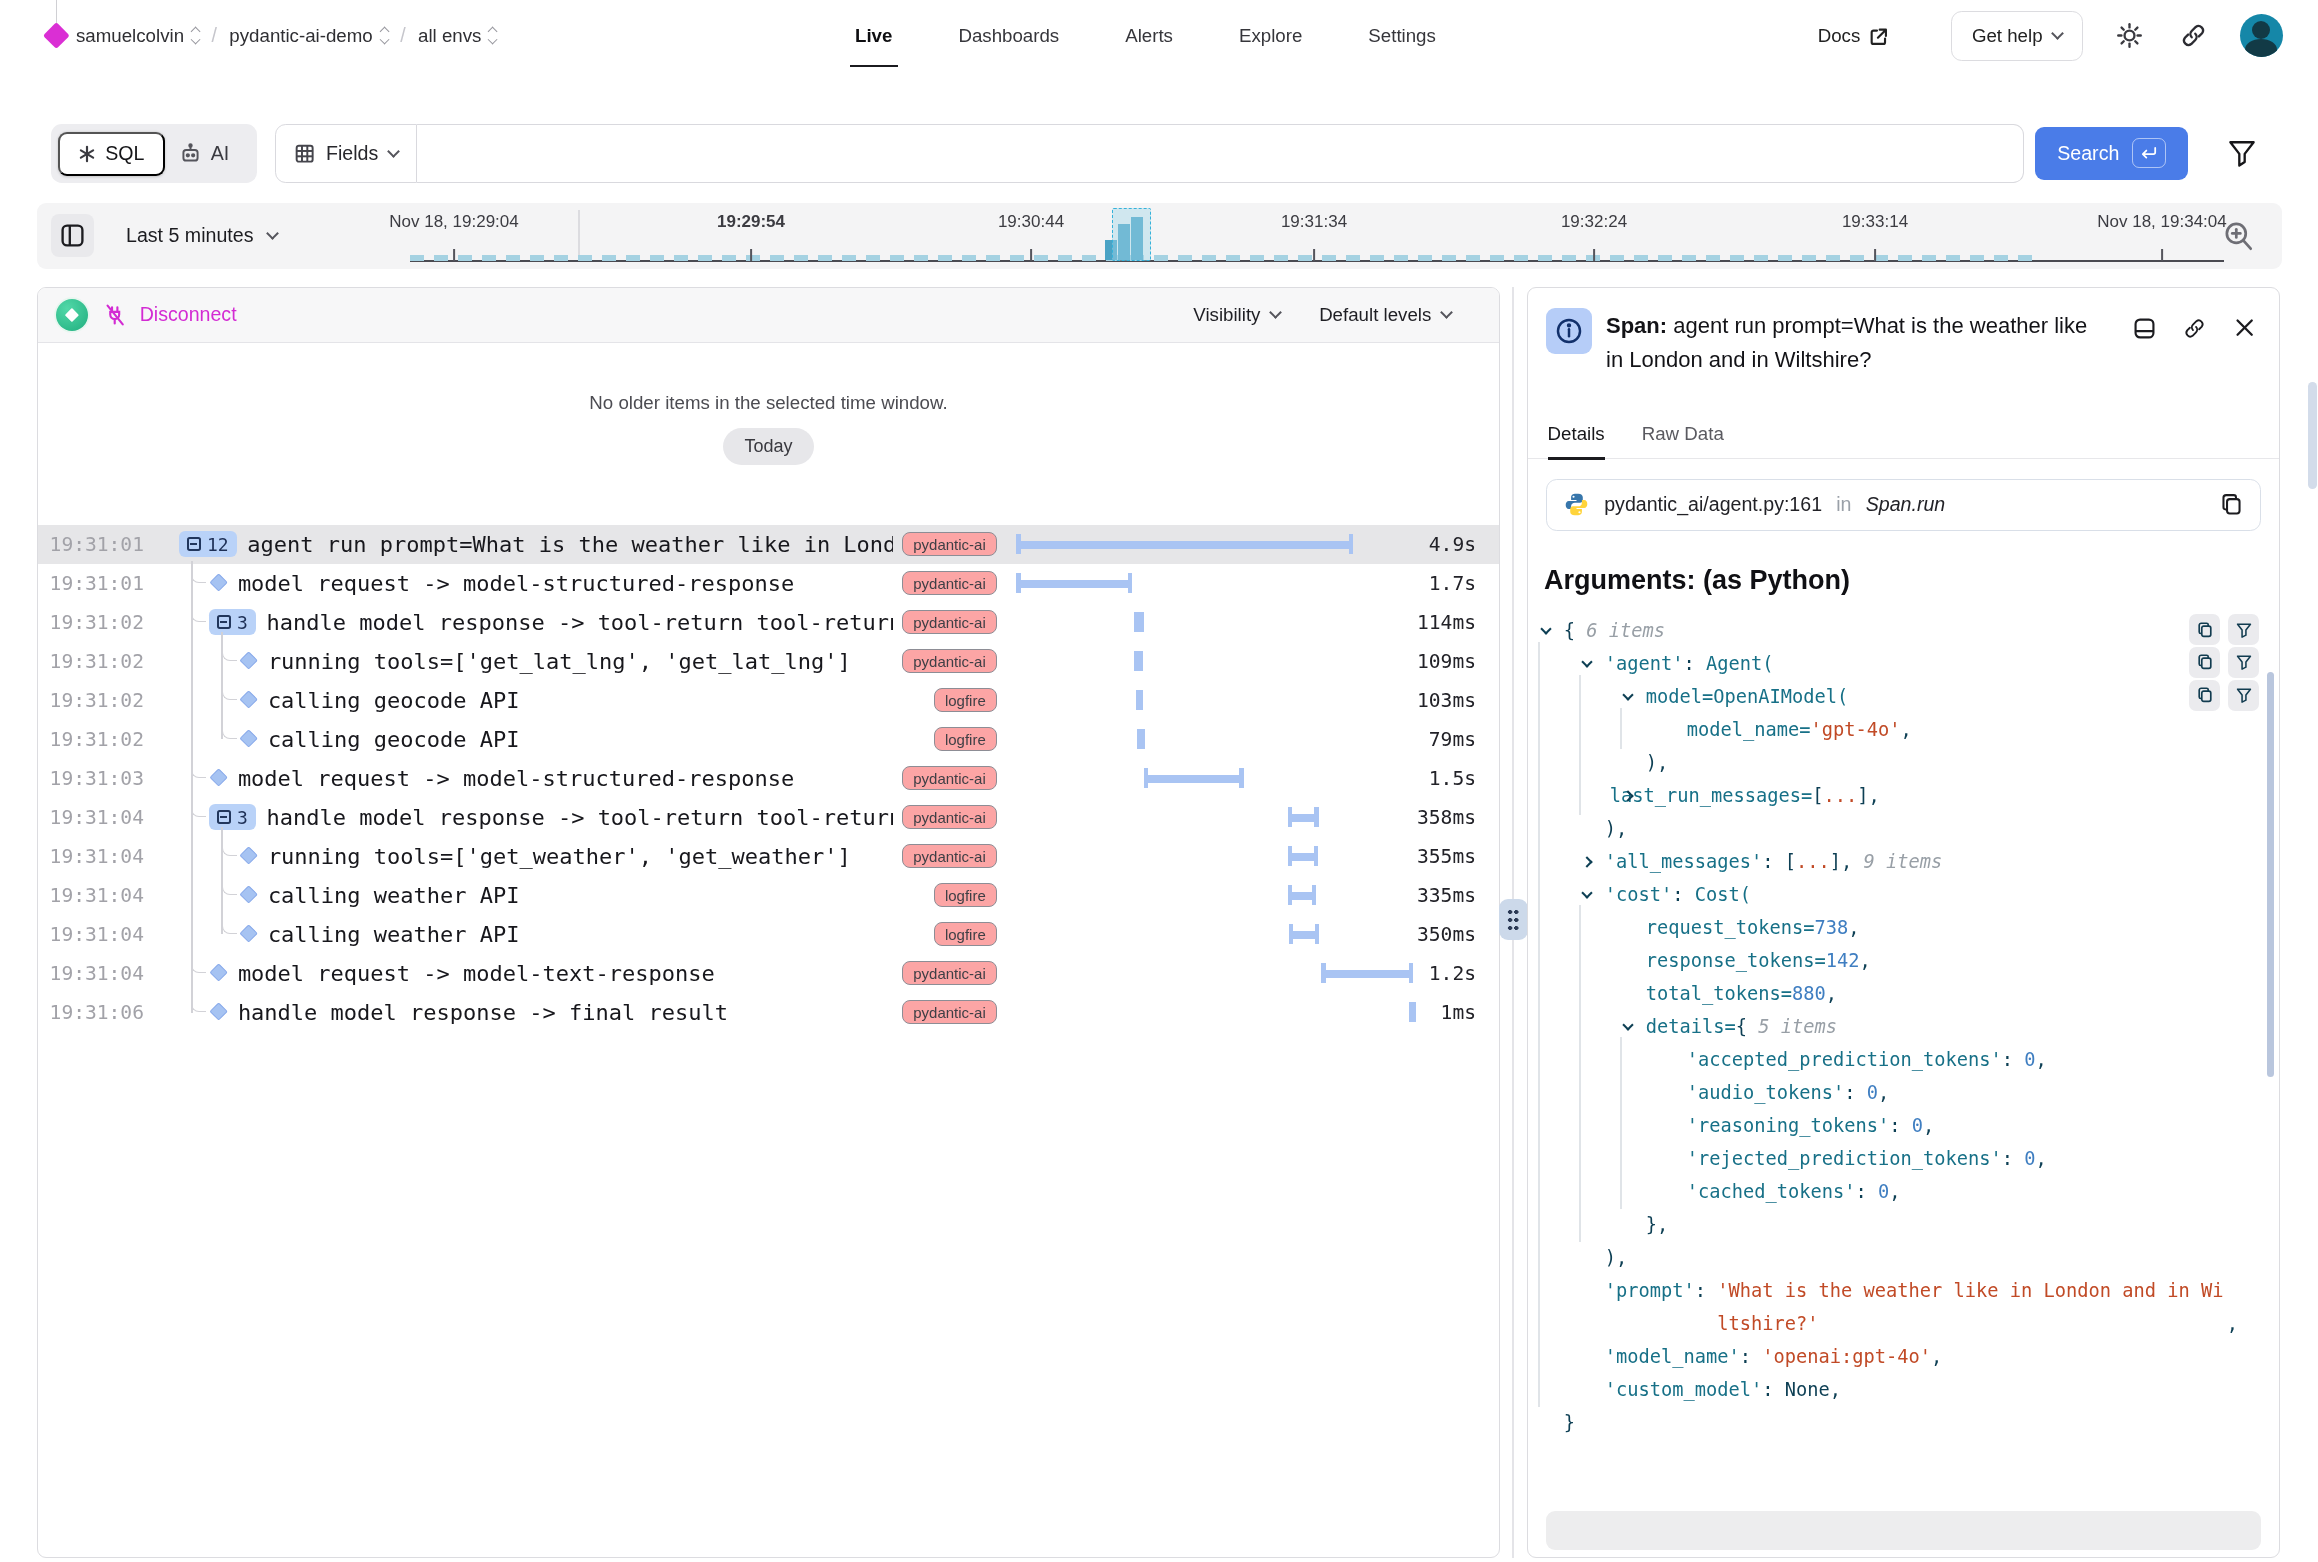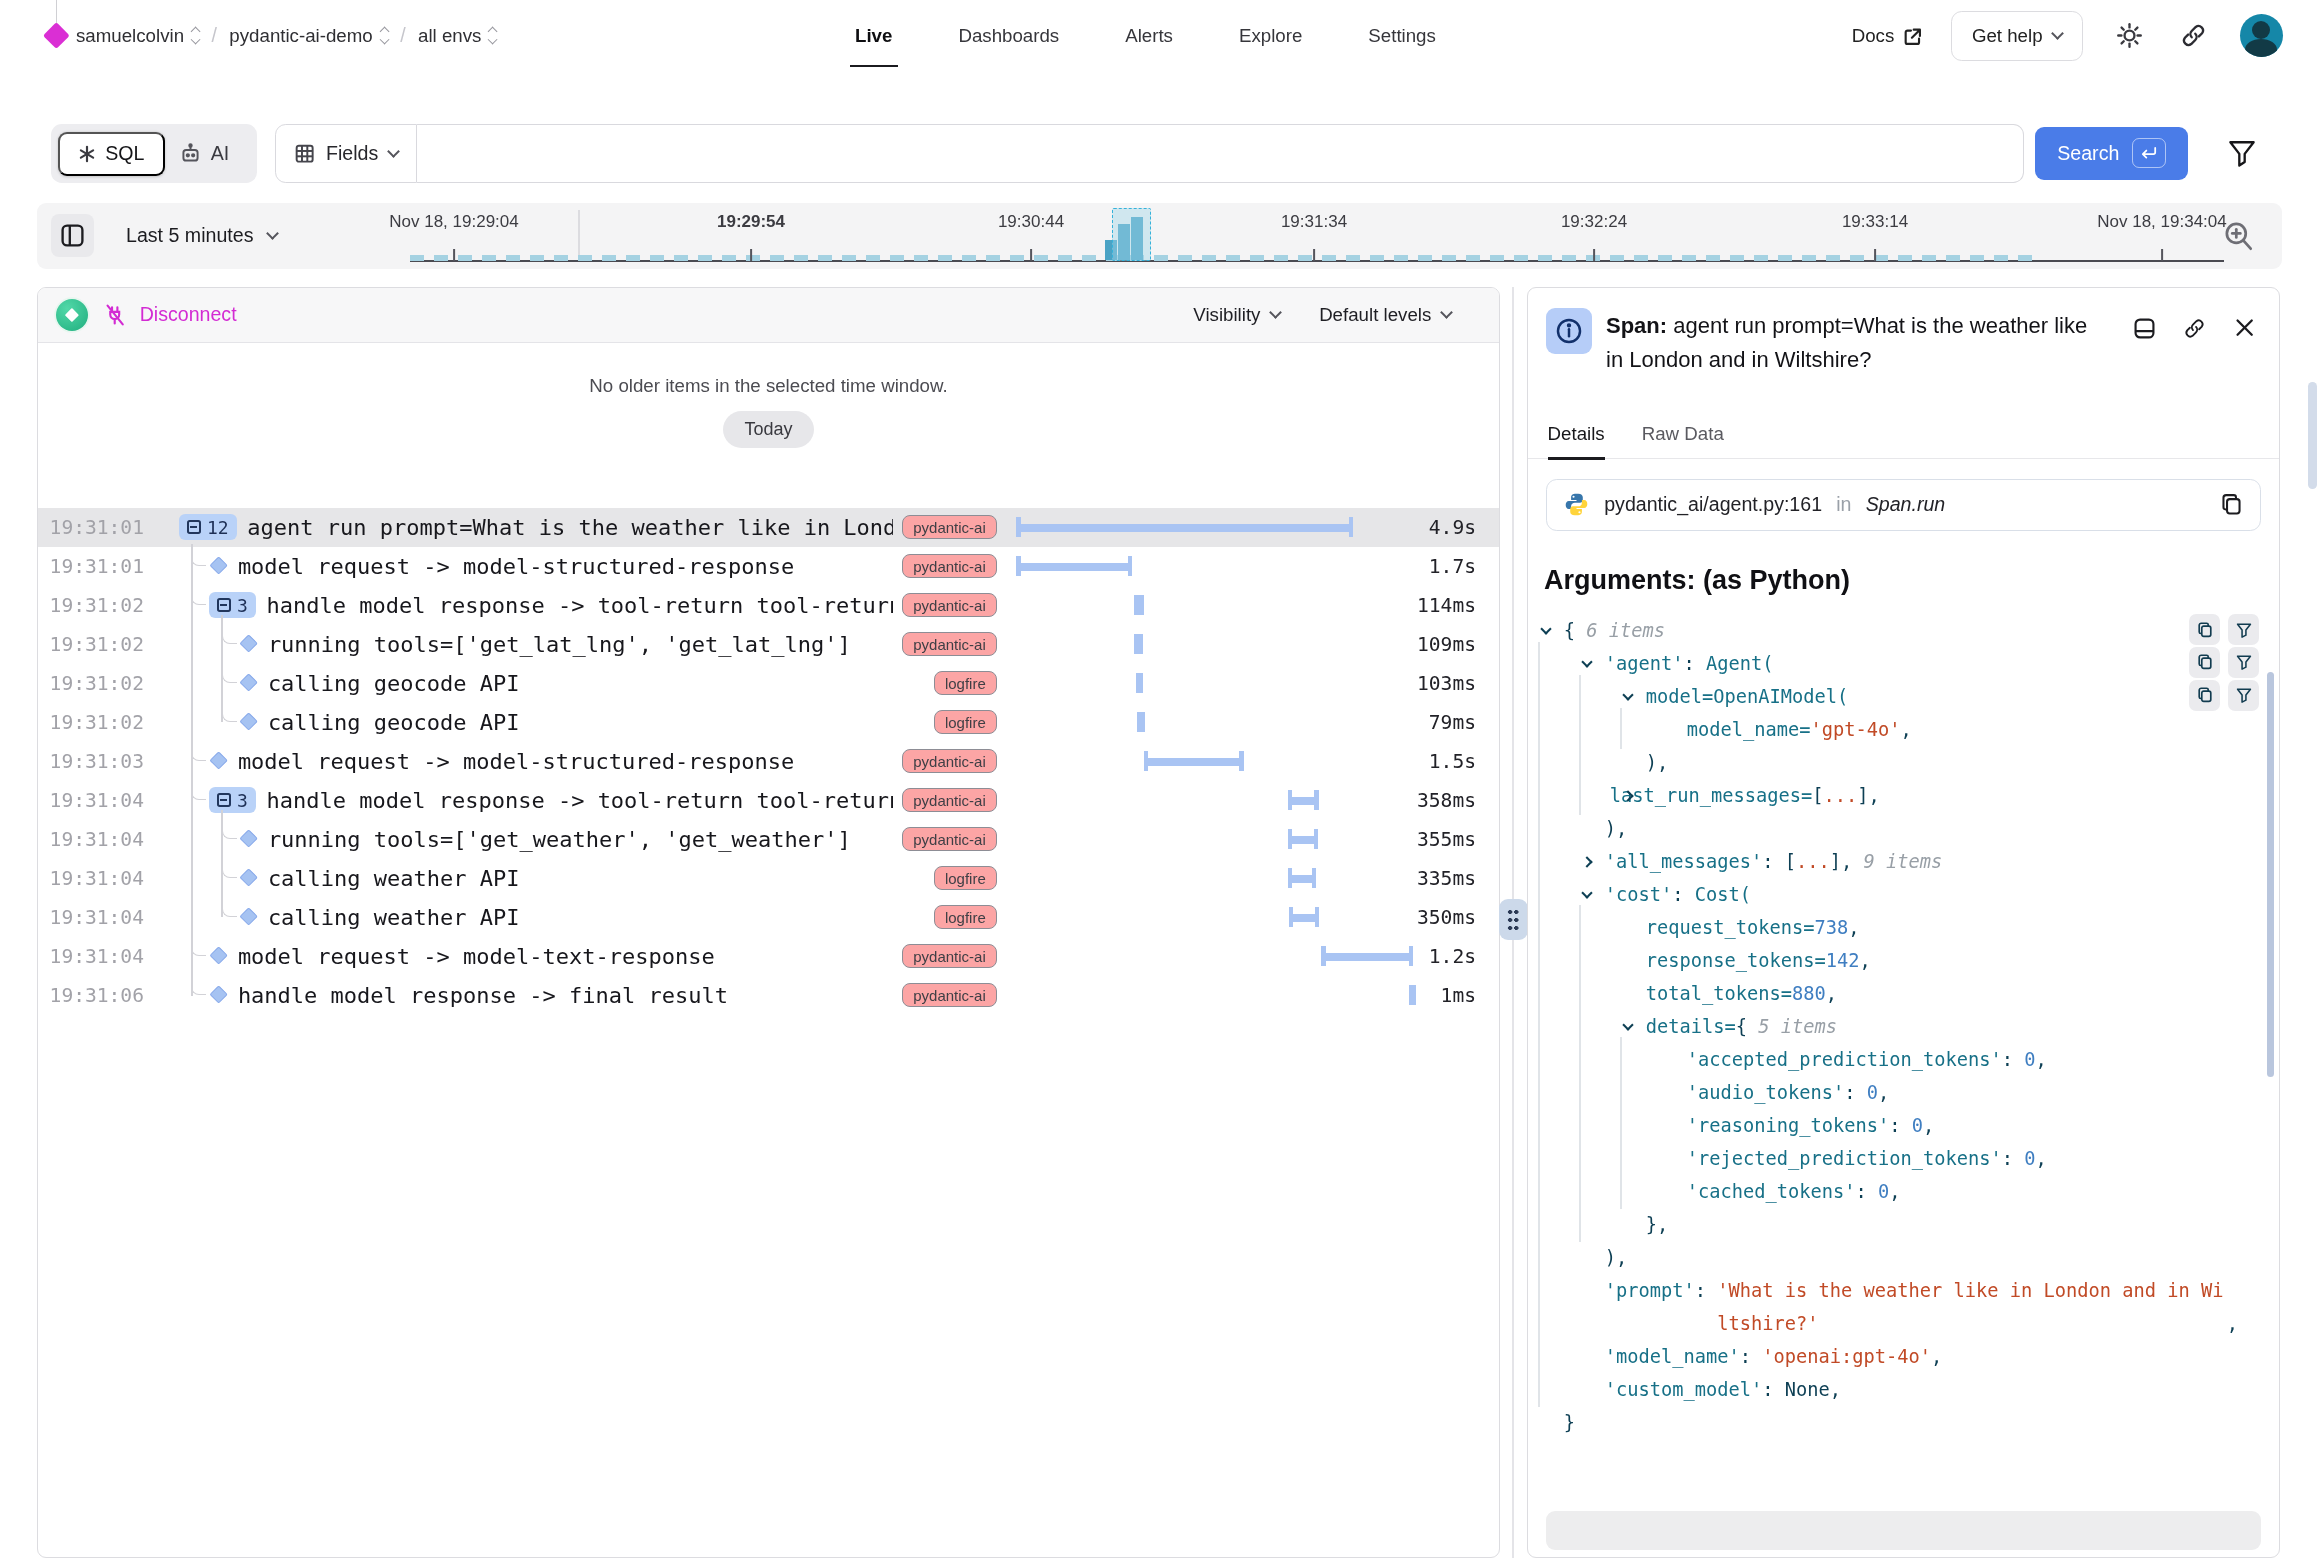--- a/index.html
+++ b/index.html
@@ -18,21 +18,21 @@
   .updown { display:flex; flex-direction:column; gap:4.4px; }
   .updown i { width:7.1px; height:7.1px; border-left:1.8px solid #97979e; border-top:1.8px solid #97979e; display:block; }
   .updown i.u { transform:rotate(45deg); }
   .updown i.d { transform:rotate(225deg); margin-top:-2.7px; }
   .mainmenu { position:absolute; left:855px; top:0; height:71px; display:flex; align-items:center; gap:66px; font-size:18.7px; color:#36363b; }
   .menu-item { position:relative; height:71px; display:flex; align-items:center; cursor:pointer; }
   .menu-item.active { color:#0e0e11; font-weight:bold; }
   .menu-item.active::after { content:""; position:absolute; left:-5.3px; right:-5.3px; bottom:3.6px; height:2.7px; background:#1b1b1f; }
   .nav-right { position:absolute; right:36px; top:0; height:71px; display:flex; align-items:center; gap:28.4px; }
   .docs-link { display:flex; align-items:flex-end; gap:9px; font-size:18.7px; color:#222; cursor:pointer; }
-  .gethelp { display:flex; align-items:center; gap:10.7px; font-size:18.7px; color:#222; border:1.8px solid #dcdce0; border-radius:10.7px; height:50px; padding:0 19.6px; cursor:pointer; background:#fff; }
+  .gethelp { display:flex; align-items:center; gap:10.7px; font-size:18.7px; color:#222; border:1.8px solid #dcdce0; border-radius:10.7px; height:50px; padding:0 19.6px; cursor:pointer; background:#fff;margin-left:34px; }
   .chev-down { width:9px; height:9px; border-right:2.2px solid #55555c; border-bottom:2.2px solid #55555c; transform:rotate(45deg); margin-top:-3.6px; display:inline-block; }
   .iconbtn { width:36px; height:36px; display:flex; align-items:center; justify-content:center; cursor:pointer; }
   .avatar { width:43px; height:43px; border-radius:50%; background:#1587a8; position:relative; overflow:hidden; flex:none; cursor:pointer; }
   .avatar::before { content:""; position:absolute; left:12.4px; top:7.1px; width:18px; height:18px; border-radius:50%; background:#123a46; }
   .avatar::after { content:""; position:absolute; left:5.3px; top:25px; width:32px; height:21.3px; border-radius:50% 50% 0 0; background:#123a46; }
 
   
   .searchrow { margin:53px 37px 0 37px; height:59px; position:relative; display:flex; align-items:center; }
   .sqlai { position:absolute; left:14.2px; top:0; height:59px; width:206px; background:#ededf0; border-radius:10.7px; display:flex; align-items:center; padding:0 12.4px 0 7.1px; }
   .sqlbtn { height:44px; background:#fff; border-radius:9px; box-shadow:0 0.9px 2.7px rgba(0,0,0,0.18); display:flex; align-items:center; gap:9px; padding:0 18px; font-size:19.6px; color:#151518; cursor:pointer; }
@@ -52,21 +52,21 @@
   .tl-baseline { position:absolute; left:373px; width:1814px; bottom:7.1px; height:1.8px; background:#4b4b52; }
   .tl-dashes { position:absolute; left:373px; width:1627px; bottom:8px; height:5.3px; background:repeating-linear-gradient(90deg,#a5d2e2 0 14.2px, transparent 14.2px 24px); }
   .tl-tick { position:absolute; top:9px; transform:translateX(-50%); font-size:17px; color:#3c3c42; white-space:nowrap; }
   .tl-tickmark { position:absolute; bottom:8px; width:1.8px; height:11.6px; background:#55555c; transform:translateX(-50%); }
   .tl-bar { position:absolute; bottom:9px; background:#4aa3c5; }
   .tl-selection { position:absolute; top:5.3px; height:53px; background:rgba(165,216,232,0.45); border:1.8px dashed #35b2da; border-radius:1.8px; }
   .tl-zoom { position:absolute; right:25px; top:16px; cursor:pointer; }
 
   
   .main { margin:18px 38px 0 37px; height:1271px; display:flex; }
-  .tracepanel { width:1463px; flex:none; border:1.8px solid #dcdce0; border-radius:9px; background:#fff; overflow:hidden; display:flex; flex-direction:column; }
+  .tracepanel { width:1463px; flex:none; border:1.8px solid #dcdce0; border-radius:9px; background:#fff; overflow:hidden; display:flex; flex-direction:column;gap:17px; }
   .splitter { width:27px; flex:none; position:relative; }
   .splitter-line { position:absolute; left:12.4px; top:0; bottom:0; width:1.8px; background:#e4e4e8; }
   .drag-handle { position:absolute; left:-0.9px; top:612px; width:28.4px; height:41px; background:#ccd9ea; border-radius:9px; display:flex; align-items:center; justify-content:center; cursor:col-resize; }
   .dots { width:12.4px; height:21.3px; background:radial-gradient(circle 2.3px, #2c3a55 92%, transparent) 0 0/6.2px 8px; }
   .detailpanel { width:753px; flex:none; border:1.8px solid #dcdce0; border-radius:9px; background:#fff; position:relative; overflow:hidden; }
 
   
   .trace-header { height:55px; background:#f7f7f8; border-bottom:1.8px solid #e4e4e8; display:flex; align-items:center; padding:0 48px 0 18px; flex:none; }
   .livedot { width:32px; height:32px; border-radius:50%; background:radial-gradient(circle at 35% 30%, #52d8a8, #1fae7e); display:flex; align-items:center; justify-content:center; box-shadow:0 0 0 1.8px #e7f6ef; }
   .livedot i { width:9.8px; height:9.8px; background:#fff; transform:rotate(45deg); display:block; border-radius:0.9px; }

